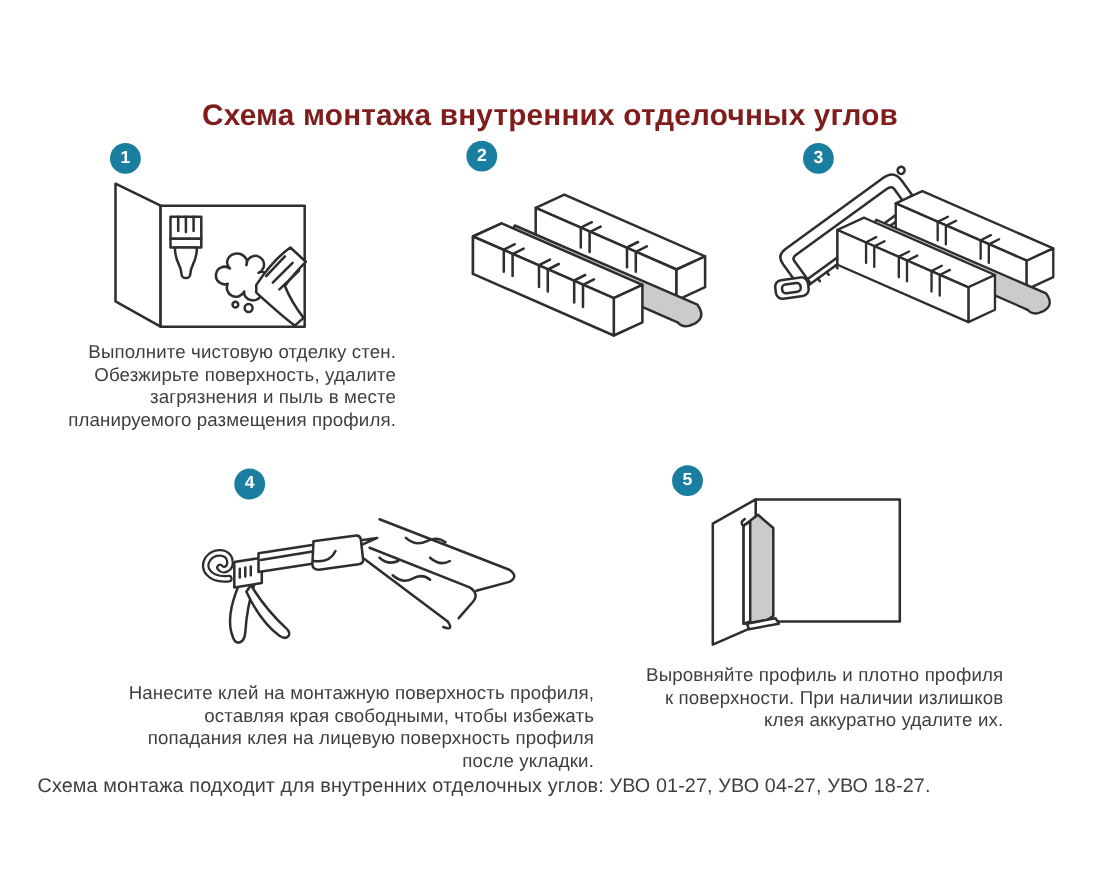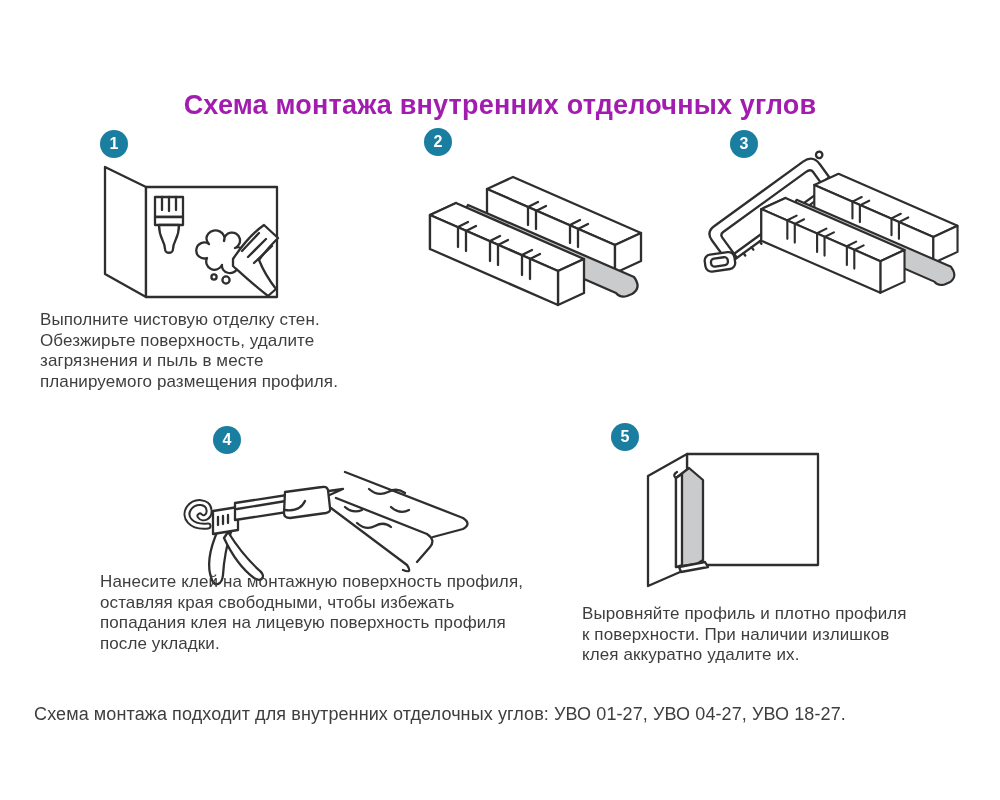--- a/index.html
+++ b/index.html
@@ -1,22 +1,22 @@
 <!DOCTYPE html>
 <html><head>
 <meta charset="utf-8">
 <style>
   html,body{margin:0;padding:0;background:#fff;}
   body{font-family:"Liberation Sans", sans-serif;}
   #canvas{position:relative;width:1000px;height:800px;background:#ffffff;overflow:hidden;}
   .page-title{position:absolute;top:72px;left:0;width:1000px;text-align:center;
-    font-size:27px;font-weight:bold;color:#a21caf;letter-spacing:0.2px;}
+    font-size:27px;font-weight:bold;color:#7f1d1d;letter-spacing:0.2px;}
   .badge{position:absolute;width:28px;height:28px;border-radius:50%;background:#1A7EA0;
     color:#fff;font-size:16px;font-weight:bold;display:flex;align-items:center;justify-content:center;line-height:1;}
-  .step-text{position:absolute;margin:0;text-align:left;color:#3E3E3E;
+  .step-text{position:absolute;margin:0;text-align:right;color:#3E3E3E;
     font-size:17px;line-height:1.21;letter-spacing:0.1px;}
   .illus{position:absolute;}
   .footer-note{position:absolute;top:704px;left:0;width:880px;text-align:center;
     color:#3E3E3E;font-size:18px;margin:0;letter-spacing:0.1px;}
   svg .ln{fill:none;stroke:#2E2E2E;stroke-width:2.3;stroke-linecap:round;stroke-linejoin:round;}
   svg .fw{fill:#fff;stroke:#2E2E2E;stroke-width:2.3;stroke-linecap:round;stroke-linejoin:round;}
   svg .fg{fill:#C9CBCD;stroke:#2E2E2E;stroke-width:2.3;stroke-linecap:round;stroke-linejoin:round;}
 </style>
 </head>
 <body>
@@ -123,21 +123,21 @@
     <g>
       <path class="ln" d="M195,24 L313,70 Q322,76 313,81 L283,89"></path>
       <path class="ln" d="M186,50 L277,86 Q286,92 280,99 L267,114"></path>
       <path class="ln" d="M181,60 L257,117 Q263,126 253,122"></path>
       <path class="ln" d="M219,41 q9,8 19,3 q9,-5 17,1"></path>
       <path class="ln" d="M241,59 q9,8 18,3"></path>
       <path class="ln" d="M195,59 q8,7 17,3"></path>
       <path class="ln" d="M207,75 q9,8 18,3 q9,-5 16,1"></path>
     </g>
   </svg>
-  <p class="step-text" style="left:100px;top:572px;width:440px;">Нанесите клей на монтажную поверхность профиля, оставляя края свободными, чтобы избежать попадания клея на лицевую поверхность профиля после укладки.</p>
+  <p class="step-text" style="left:100px;top:620px;width:440px;">Нанесите клей на монтажную поверхность профиля, оставляя края свободными, чтобы избежать попадания клея на лицевую поверхность профиля после укладки.</p>
 
   <div class="badge" style="left:611px;top:423px;">
     <span>5</span>
   </div>
   <svg class="illus" style="left:635px;top:448px;" width="250" height="150" viewBox="0 0 250 150">
     <g>
       <rect class="fw" x="52" y="6" width="131" height="111"></rect>
       <polygon class="fw" points="13,28 52,6 52,121 13,138"></polygon>
     </g>
     <g>

